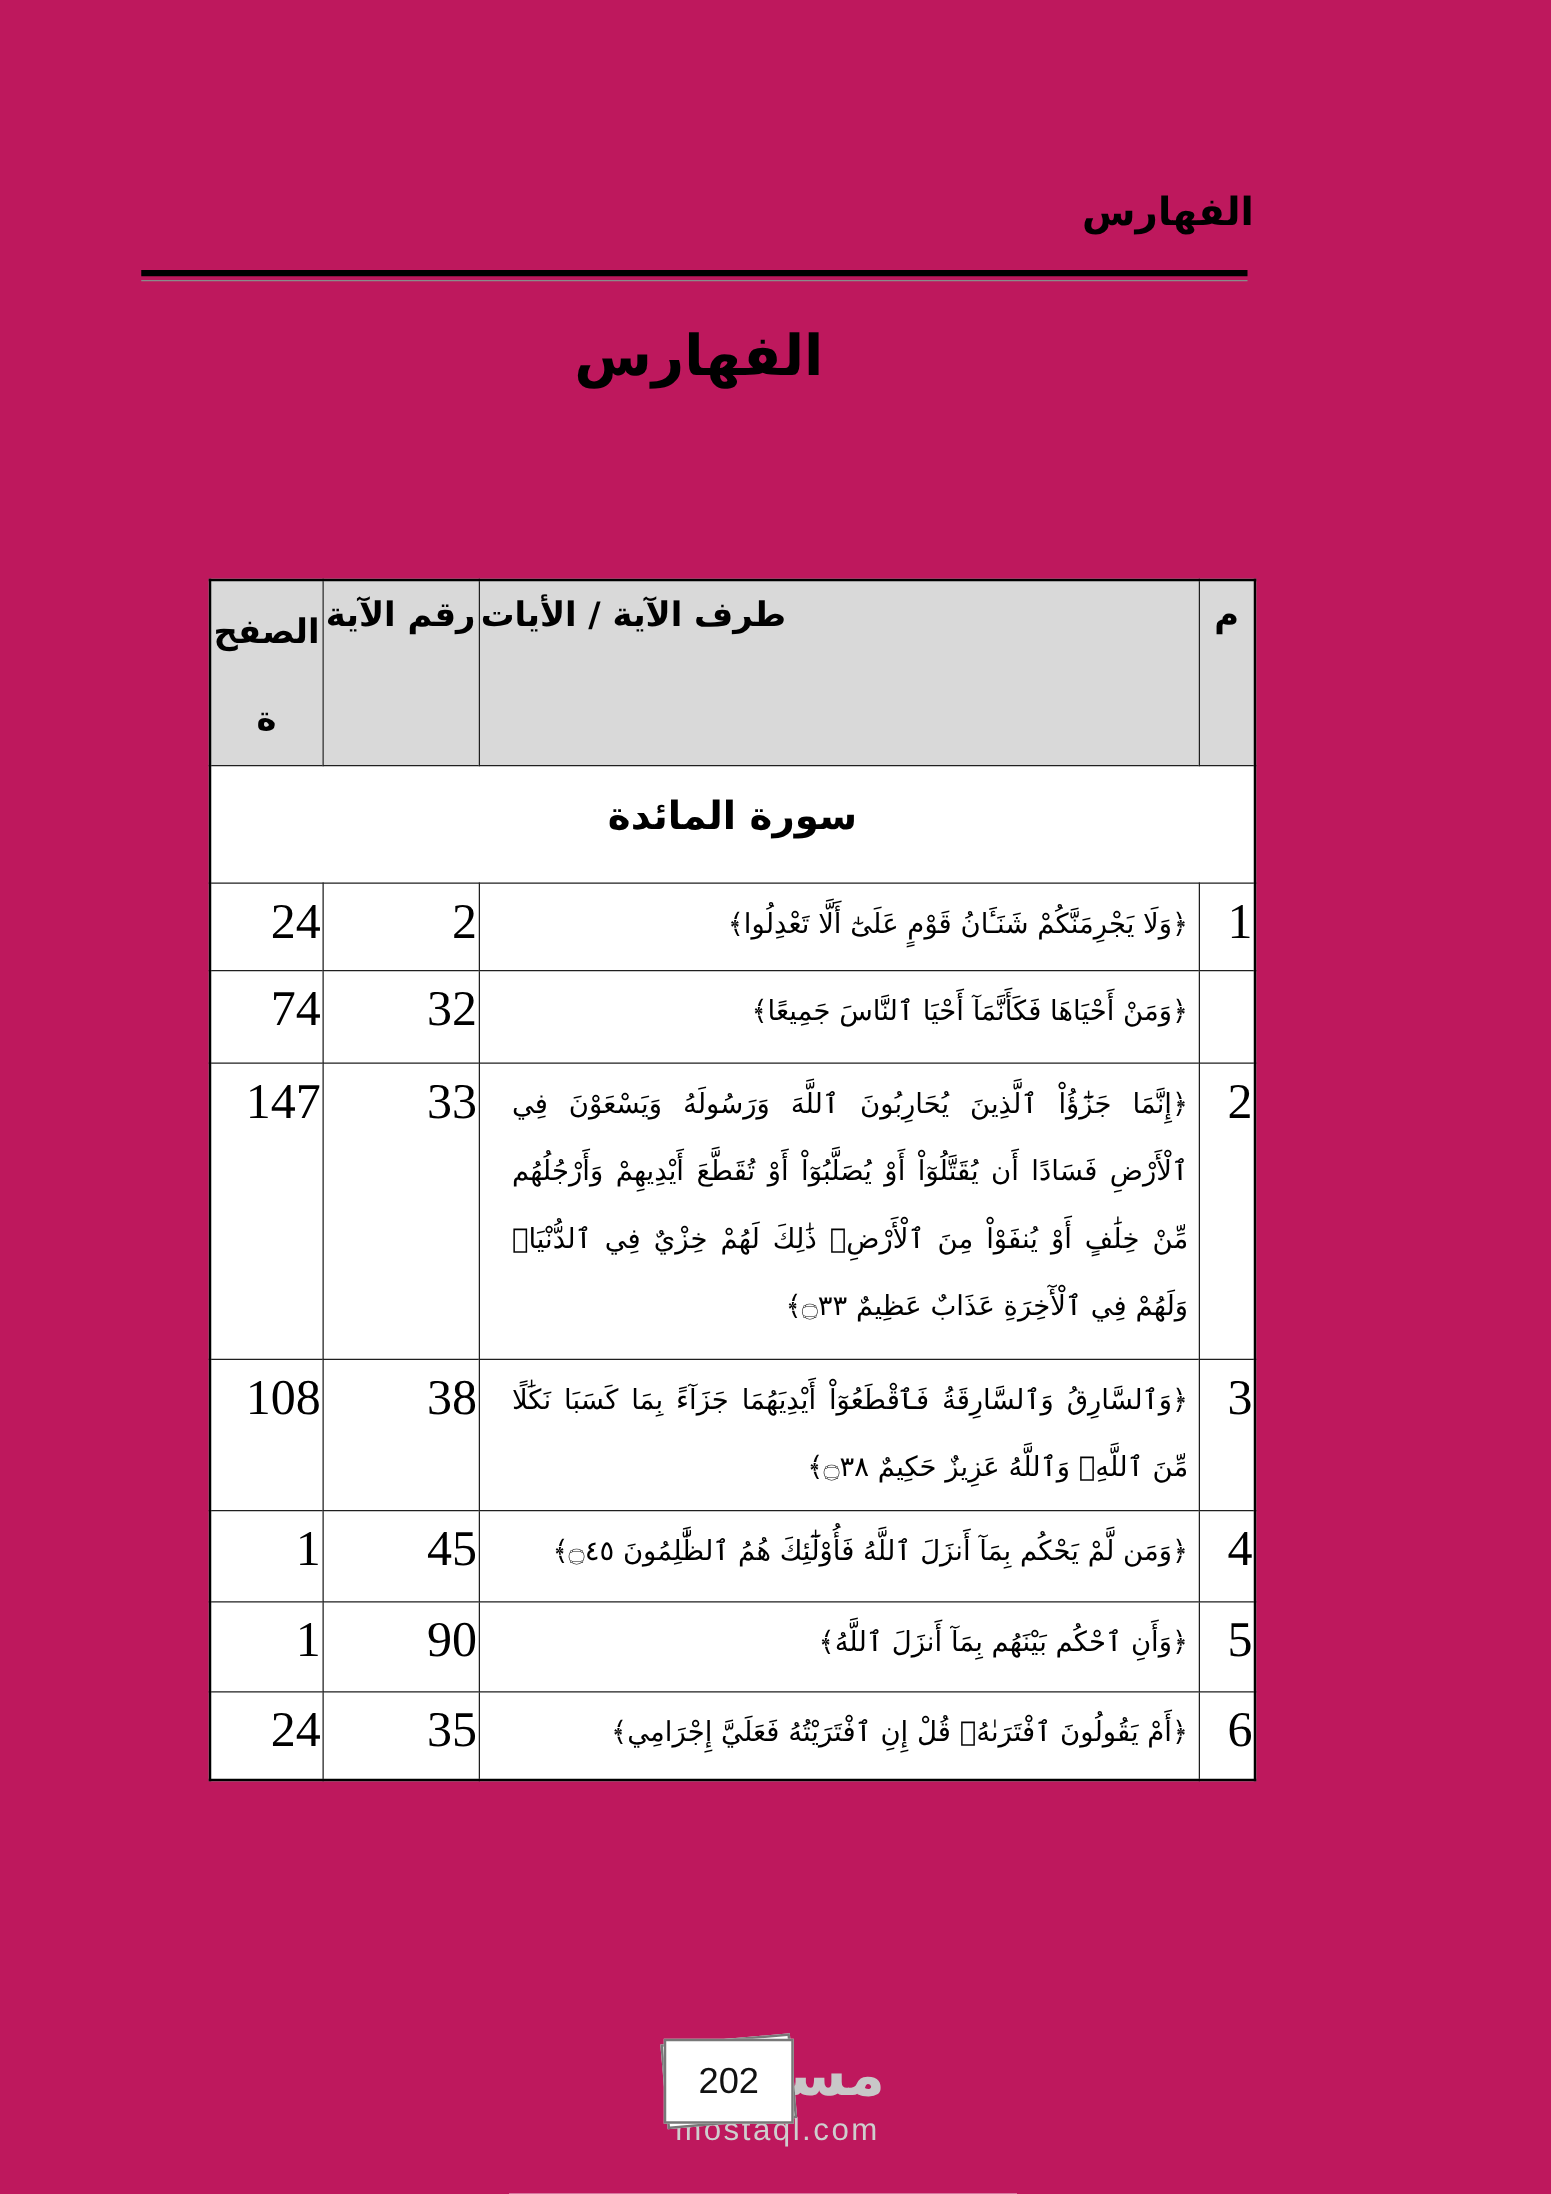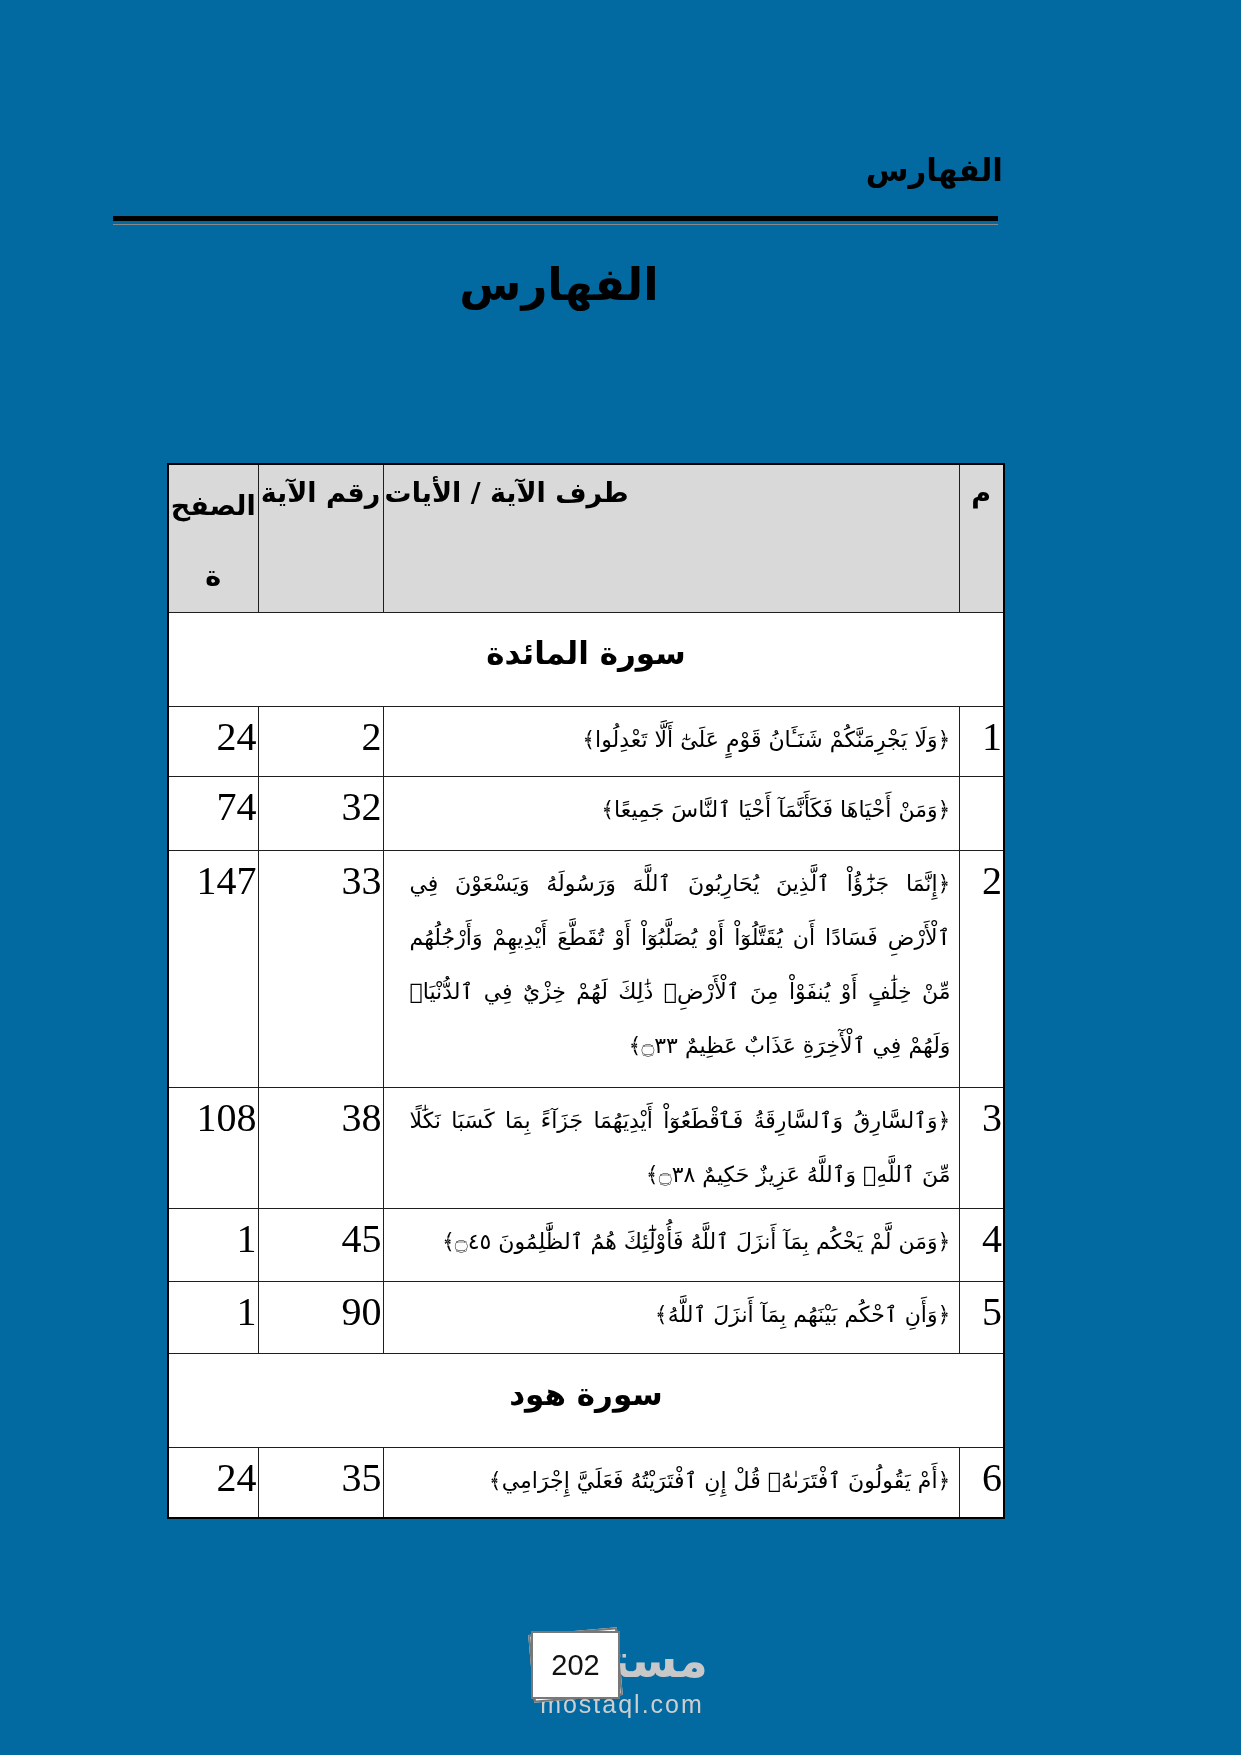--- a/index.html
+++ b/index.html
@@ -1,17 +1,17 @@
 <!DOCTYPE html>
 <html lang="ar"><head>
 <meta charset="utf-8">
 <style>
   html,body{margin:0;padding:0;background:#fff;}
   .page{
-    position:relative;width:1241px;height:1755px;background:#0369a1;
+    position:relative;width:1241px;height:1755px;background:#be185d;
     font-family:"DejaVu Sans",sans-serif;direction:rtl;overflow:hidden;color:#000;
   }
   
   .running-head{
     position:absolute;top:152px;right:238px;font-size:31px;font-weight:bold;
   }
   .head-rule{position:absolute;top:216px;left:113px;width:885px;}
   .rule-thick{height:5px;background:#000;}
   .rule-thin{height:1px;background:#8a8a8a;margin-top:3px;}
   
@@ -54,21 +54,21 @@
   
   .watermark{
     position:absolute;top:1634px;left:536px;width:172px;text-align:center;z-index:1;
     color:#c8c8c8;
   }
   .wm-ar{font-size:47px;font-weight:bold;line-height:1.15;letter-spacing:1px;}
   .wm-domain{
     font-family:"Liberation Sans",sans-serif;font-size:25px;color:#cecece;
     letter-spacing:2px;direction:ltr;margin-top:2px;
   }
-  .pagenum-stack{position:absolute;top:1631px;left:531px;width:89px;height:68px;z-index:2;text-decoration:underline;}
+  .pagenum-stack{position:absolute;top:1631px;left:531px;width:104px;height:68px;z-index:2;text-decoration:underline;}
   .stack-back,.stack-front{
     position:absolute;left:0;top:0;width:100%;height:100%;
     background:#fff;border:2px solid #787878;box-sizing:border-box;
   }
   .stack-back{transform:rotate(-5deg);}
   .stack-front{display:flex;align-items:center;justify-content:center;}
   .pagenum{
     font-family:"Liberation Sans",sans-serif;font-size:29px;color:#111;direction:ltr;
   }
 </style>
@@ -134,23 +134,20 @@
         <td class="c-verse">﴿وَمَن لَّمْ يَحْكُم بِمَآ أَنزَلَ ٱللَّهُ فَأُوْلَٰٓئِكَ هُمُ ٱلظَّٰلِمُونَ ۝٤٥﴾</td>
         <td class="c-num">45</td>
         <td class="c-num">1</td>
       </tr>
       <tr class="r-f">
         <td class="c-num">5</td>
         <td class="c-verse">﴿وَأَنِ ٱحْكُم بَيْنَهُم بِمَآ أَنزَلَ ٱللَّهُ﴾</td>
         <td class="c-num">90</td>
         <td class="c-num">1</td>
       </tr>
-      <tr class="section-row">
-        <td colspan="4">سورة هود</td>
-      </tr>
       <tr class="r-g">
         <td class="c-num">6</td>
         <td class="c-verse">﴿أَمْ يَقُولُونَ ٱفْتَرَىٰهُۖ قُلْ إِنِ ٱفْتَرَيْتُهُ فَعَلَيَّ إِجْرَامِي﴾</td>
         <td class="c-num">35</td>
         <td class="c-num">24</td>
       </tr>
     </tbody>
   </table>
 
   <div class="watermark">

